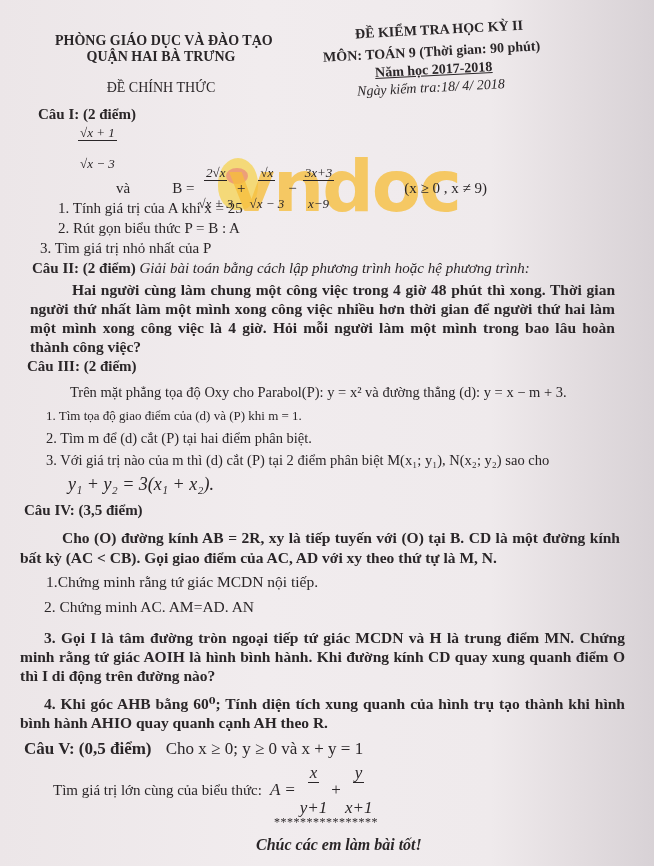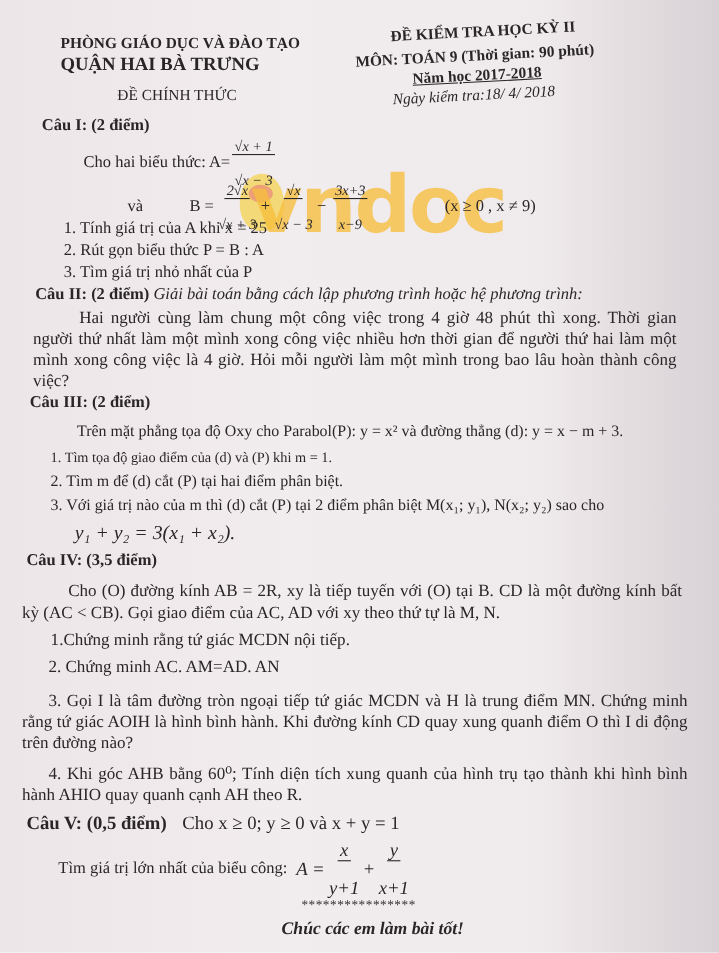--- a/index.html
+++ b/index.html
@@ -22,43 +22,42 @@
     font-weight: bold; font-size: 72px; color: rgba(246, 190, 60, 0.78); letter-spacing: -2px; line-height: 1;
   }
   .mascot {
     position: absolute; left: 218px; top: 158px; width: 40px; height: 52px; border-radius: 50% 50% 45% 45%;
     background: rgba(245, 212, 90, 0.8);
   }
   .mascot::after {
     content: ""; position: absolute; left: 8px; top: 10px; width: 22px; height: 16px; border-radius: 50%;
     background: rgba(232, 120, 120, 0.6);
   }
-  .para { position: absolute; font-size: 16px; line-height: 19px; width: 585px; text-align: justify; }
+  .para { position: absolute; font-size: 16px; line-height: 19px; width: 585px; text-align: justify; font-weight: bold; }
 </style>
 </head>
 <body>
 
 <div class="abs b" style="left:55px;top:33px;font-size:14px;width:212px;text-align:center;">PHÒNG GIÁO DỤC VÀ ĐÀO TẠO</div>
-<div class="abs b" style="left:55px;top:49px;font-size:17px;width:212px;">QUẬN HAI BÀ TRƯNG</div>
+<div class="abs b" style="left:55px;top:49px;font-size:14px;width:212px;text-align:center;">QUẬN HAI BÀ TRƯNG</div>
 <div class="abs" style="left:55px;top:80px;font-size:14px;width:212px;text-align:center;">ĐỀ CHÍNH THỨC</div>
 
 <div class="abs b" style="left:355px;top:22px;font-size:14px;transform:rotate(-3deg);">ĐỀ KIỂM TRA HỌC KỲ II</div>
 <div class="abs" style="left:323px;top:44px;font-size:14px;transform:rotate(-3deg);">
   <span class="b">MÔN: TOÁN 9</span>
   <span class="b">(Thời gian: 90 phút)</span>
 </div>
 <div class="abs b u" style="left:375px;top:62px;font-size:14px;transform:rotate(-3deg);">Năm học 2017-2018</div>
 <div class="abs i" style="left:357px;top:80px;font-size:14px;transform:rotate(-3deg);">Ngày kiểm tra:18/ 4/ 2018</div>
 
 <div class="mascot"></div>
 <div class="watermark">vndoc</div>
 
 <div class="abs b" style="left:38px;top:106px;font-size:15px;">Câu I: (2 điểm)</div>
 <div class="abs" style="left:76px;top:126px;font-size:15px;display:flex;align-items:center;">
-  <span>Cho hai biểu thức: A=</span>
   <span class="frac math" style="font-size:13px;">
     <span class="num">√x + 1</span>
     <span class="den">√x − 3</span>
   </span>
 </div>
 <div class="abs" style="left:116px;top:166px;font-size:15px;display:flex;align-items:center;">
   <span style="margin-right:42px;">và</span>
   <span>B =</span>
   <span class="frac math" style="font-size:13px;">
     <span class="num">2√x</span>
@@ -71,21 +70,21 @@
   </span>
   <span>−</span>
   <span class="frac math" style="font-size:13px;margin-left:6px;">
     <span class="num">3x+3</span>
     <span class="den">x−9</span>
   </span>
   <span style="margin-left:68px;">(x ≥ 0 , x ≠ 9)</span>
 </div>
 <div class="abs" style="left:58px;top:200px;font-size:15px;">1. Tính giá trị của A khi x = 25</div>
 <div class="abs" style="left:58px;top:220px;font-size:15px;">2. Rút gọn biểu thức P = B : A</div>
-<div class="abs" style="left:58px;top:240px;font-size:15px;">3. Tìm giá trị nhỏ nhất của P</div>
+<div class="abs" style="left:40px;top:240px;font-size:15px;">3. Tìm giá trị nhỏ nhất của P</div>
 
 <div class="abs" style="left:32px;top:260px;font-size:15px;">
   <span class="b">Câu II: (2 điểm)</span>
   <span class="i">Giải bài toán bằng cách lập phương trình hoặc hệ phương trình:</span>
 </div>
 <div class="para" style="left:30px;top:280px;text-indent:42px;font-size:15.5px;">Hai người cùng làm chung một công việc trong 4 giờ 48 phút thì xong. Thời gian người thứ nhất làm một mình xong công việc nhiều hơn thời gian để người thứ hai làm một mình xong công việc là 4 giờ. Hỏi mỗi người làm một mình trong bao lâu hoàn thành công việc?</div>
 
 <div class="abs b" style="left:27px;top:358px;font-size:15px;">Câu III: (2 điểm)</div>
 <div class="abs" style="left:70px;top:384px;font-size:14.5px;">Trên mặt phẳng tọa độ Oxy cho Parabol(P): y = x² và đường thẳng (d): y = x − m + 3.</div>
 <div class="abs" style="left:46px;top:408px;font-size:13px;">1.  Tìm tọa độ giao điểm của (d) và (P) khi  m = 1.</div>
@@ -98,21 +97,21 @@
 <div class="abs" style="left:46px;top:573px;font-size:15.5px;">1.Chứng minh rằng tứ giác MCDN nội tiếp.</div>
 <div class="abs" style="left:44px;top:598px;font-size:15.5px;">2. Chứng minh AC. AM=AD. AN</div>
 <div class="para" style="left:20px;top:628px;width:605px;text-indent:24px;font-size:15.5px;line-height:19px;">3. Gọi I là tâm đường tròn ngoại tiếp tứ giác MCDN và H là trung điểm MN. Chứng minh rằng tứ giác AOIH  là hình bình hành. Khi đường kính CD quay xung quanh điểm O thì I di động trên đường nào?</div>
 <div class="para" style="left:20px;top:694px;width:605px;text-indent:24px;font-size:15.5px;line-height:19px;">4. Khi  góc AHB bằng 60⁰; Tính diện tích xung quanh của hình trụ tạo thành khi hình bình hành AHIO quay quanh cạnh AH theo R.</div>
 
 <div class="abs" style="left:24px;top:739px;font-size:17px;text-align:center;">
   <span class="b">Câu V: (0,5 điểm)</span>
   <span style="margin-left:10px;">Cho x ≥ 0; y ≥ 0 và x + y = 1</span>
 </div>
 <div class="abs" style="left:53px;top:764px;font-size:15px;display:flex;align-items:center;">
-  <span style="margin-right:8px;">Tìm giá trị lớn nhất của biểu công:</span>
+  <span style="margin-right:8px;">Tìm giá trị lớn cùng của biểu thức:</span>
   <span class="math" style="font-size:17px;">A =</span>
   <span class="frac math" style="font-size:17px;">
     <span class="num">x</span>
     <span class="den">y+1</span>
   </span>
   <span style="font-size:17px;">+</span>
   <span class="frac math" style="font-size:17px;">
     <span class="num">y</span>
     <span class="den">x+1</span>
   </span>

